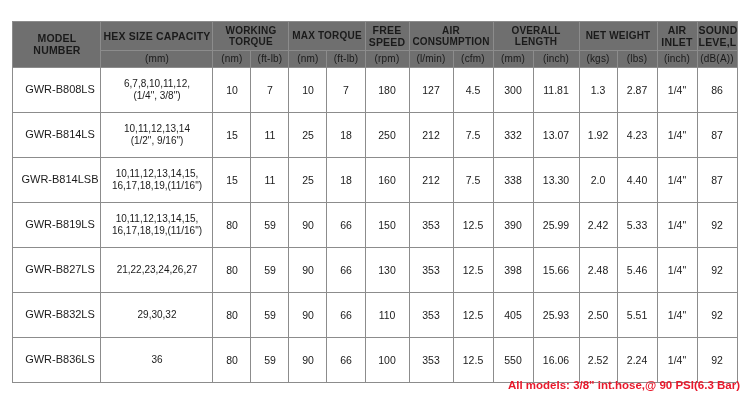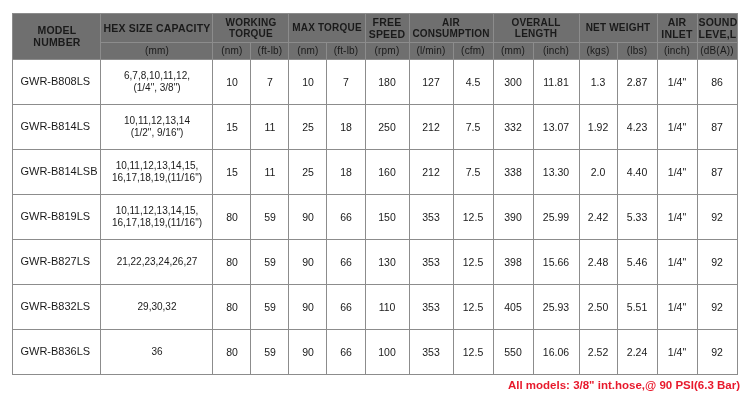--- a/index.html
+++ b/index.html
@@ -18,21 +18,21 @@
     height: 400px;
     position: relative;
     box-sizing: border-box;
     padding: 8px 6px 0 6px;
     background: #ffffff;
   }
   table.spec {
     border-collapse: collapse;
     width: 610px;
     table-layout: fixed;
-    margin: 5px auto;
+    margin: 13px auto;
   }
   table.spec td, table.spec th {
     border: 1px solid #8c8c8c;
     text-align: center;
     vertical-align: middle;
     color: #1a1a1a;
     font-size: 10.5px;
     padding: 2px 1px;
     line-height: 1.15;
   }
@@ -50,21 +50,21 @@
     background: #6f6f6f;
   }
   thead th.grp {
     font-size: 10px;
   }
   tbody td {
     height: 40px;
     background: #ffffff;
   }
   tbody td.model {
-    text-align: left;
+    text-align: center;
     padding-left: 7px;
     font-size: 11px;
     white-space: nowrap;
   }
   tbody td.hex {
     font-size: 10px;
     padding: 2px 3px;
   }
   tbody td.hex .l2 {
     display: block;

